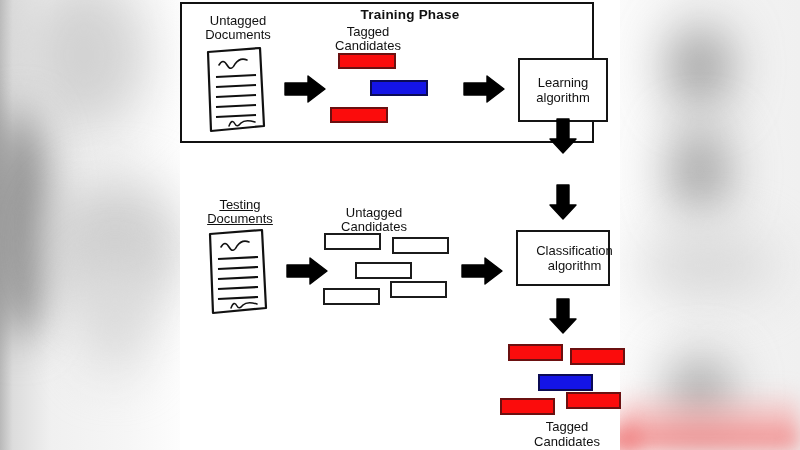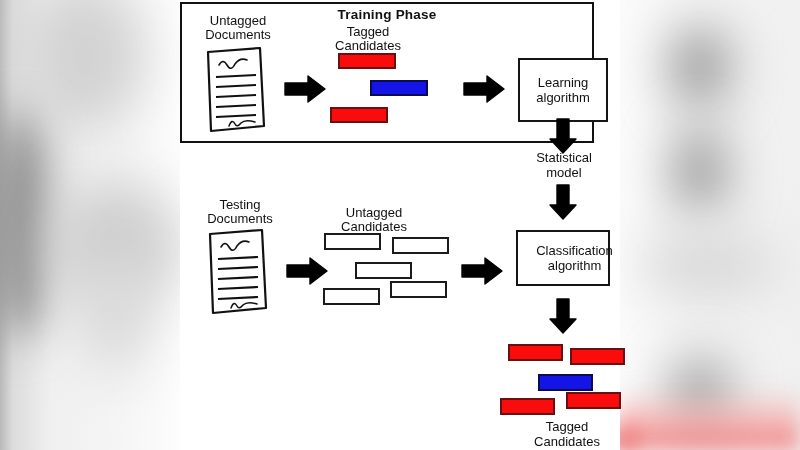--- a/index.html
+++ b/index.html
@@ -21,21 +21,21 @@
             background:linear-gradient(180deg,rgba(255,255,255,0) 0%,rgba(246,160,160,.55) 45%,rgba(240,120,120,.92) 100%);
             filter:blur(10px);}
   .bg-redleft{position:absolute;left:598px;bottom:0;width:40px;height:34px;
             background:linear-gradient(180deg,rgba(255,255,255,0),rgba(236,90,90,.75));filter:blur(9px);}
 
   
   .canvas{position:absolute;left:180px;top:0;width:440px;height:450px;background:#ffffff;}
 
   
   .panel{position:absolute;background:#fff;border:2px solid #111;box-sizing:border-box;}
-  #panel-training{left:180px;top:2px;width:414px;height:141px;}
+  #panel-training{left:180px;top:2px;width:414px;height:141px;padding-left:23px;}
   #panel-execution{left:180px;top:186px;width:438px;height:136px;}
 
   .panel-title{position:absolute;width:100%;text-align:center;top:3px;
                font-size:13.5px;font-weight:bold;color:#111;letter-spacing:.2px;}
 
   .caption{position:absolute;text-align:center;font-size:13px;color:#111;line-height:14px;}
 
   
   .doc{position:absolute;}
   .doc svg{display:block;}
@@ -130,33 +130,29 @@
       <div>algorithm</div>
     </div>
   </div>
 
   <div class="arrow" style="left:548px;top:118px;">
     <svg width="30" height="36" viewBox="0 0 30 36" xmlns="http://www.w3.org/2000/svg">
       <path d="M9,1 L21,1 L21,21 L28,21 L15,35 L2,21 L9,21 Z" fill="#000000" stroke="#000000" stroke-width="1.4" stroke-linejoin="round"></path>
     </svg>
   </div>
 
-  <div class="label-mid" style="left:516px;top:150px;width:96px;">
-    <div>Statistical</div>
-    <div>model</div>
-  </div>
 
   <div class="arrow" style="left:548px;top:184px;">
     <svg width="30" height="36" viewBox="0 0 30 36" xmlns="http://www.w3.org/2000/svg">
       <path d="M9,1 L21,1 L21,21 L28,21 L15,35 L2,21 L9,21 Z" fill="#000000" stroke="#000000" stroke-width="1.4" stroke-linejoin="round"></path>
     </svg>
   </div>
 
 
-  <div class="caption" style="left:190px;top:198px;width:100px;">
+  <div class="caption" style="left:190px;top:198px;width:100px;text-decoration:underline;">
     <div>Testing</div>
     <div>Documents</div>
   </div>
 
   <div class="doc" style="left:205px;top:228px;">
     <svg width="66" height="88" viewBox="0 0 66 88" xmlns="http://www.w3.org/2000/svg">
       <path d="M5,6 L57,2 L61,80 L8,85 Z" fill="#ffffff" stroke="#111111" stroke-width="2.2" stroke-linejoin="round"></path>
       <path d="M16,19 q4,-7 8,0 q4,7 8,-1 q5,-7 12,-4" fill="none" stroke="#111111" stroke-width="1.6" stroke-linecap="round"></path>
       <line x1="13" y1="31" x2="53" y2="29" stroke="#111111" stroke-width="2.2"></line>
       <line x1="13" y1="41" x2="53" y2="39" stroke="#111111" stroke-width="2.2"></line>

